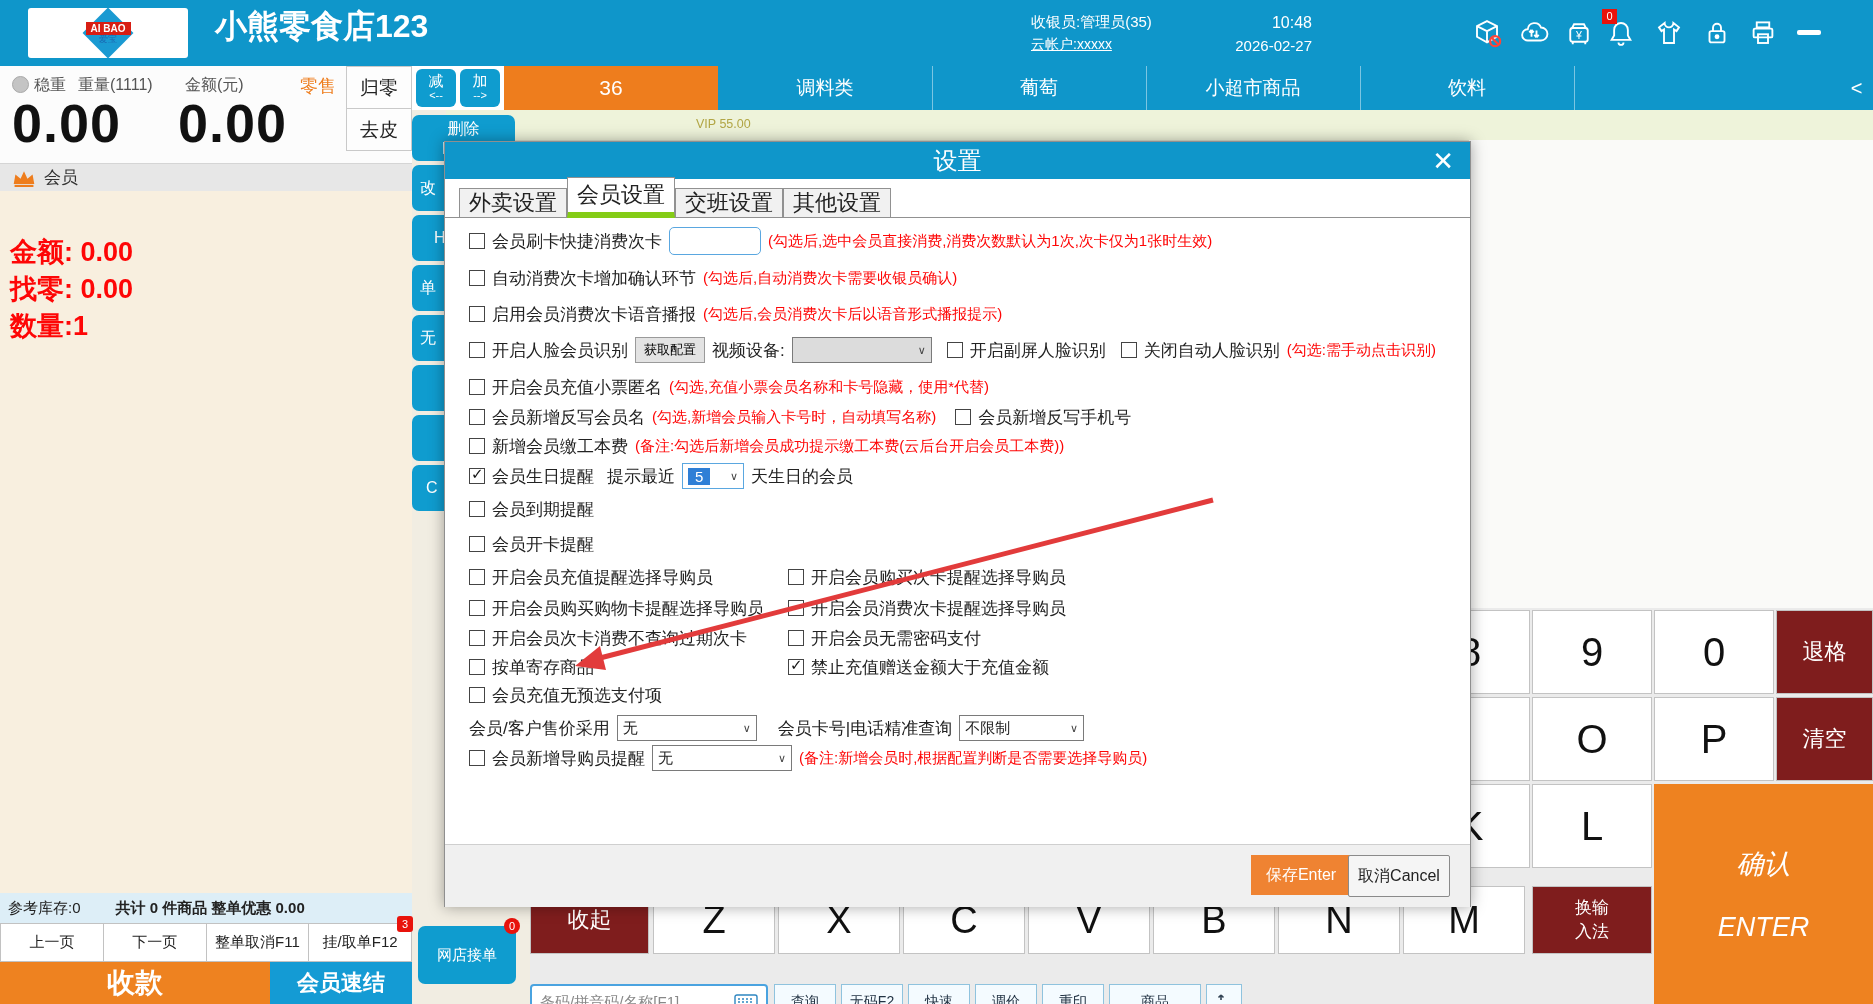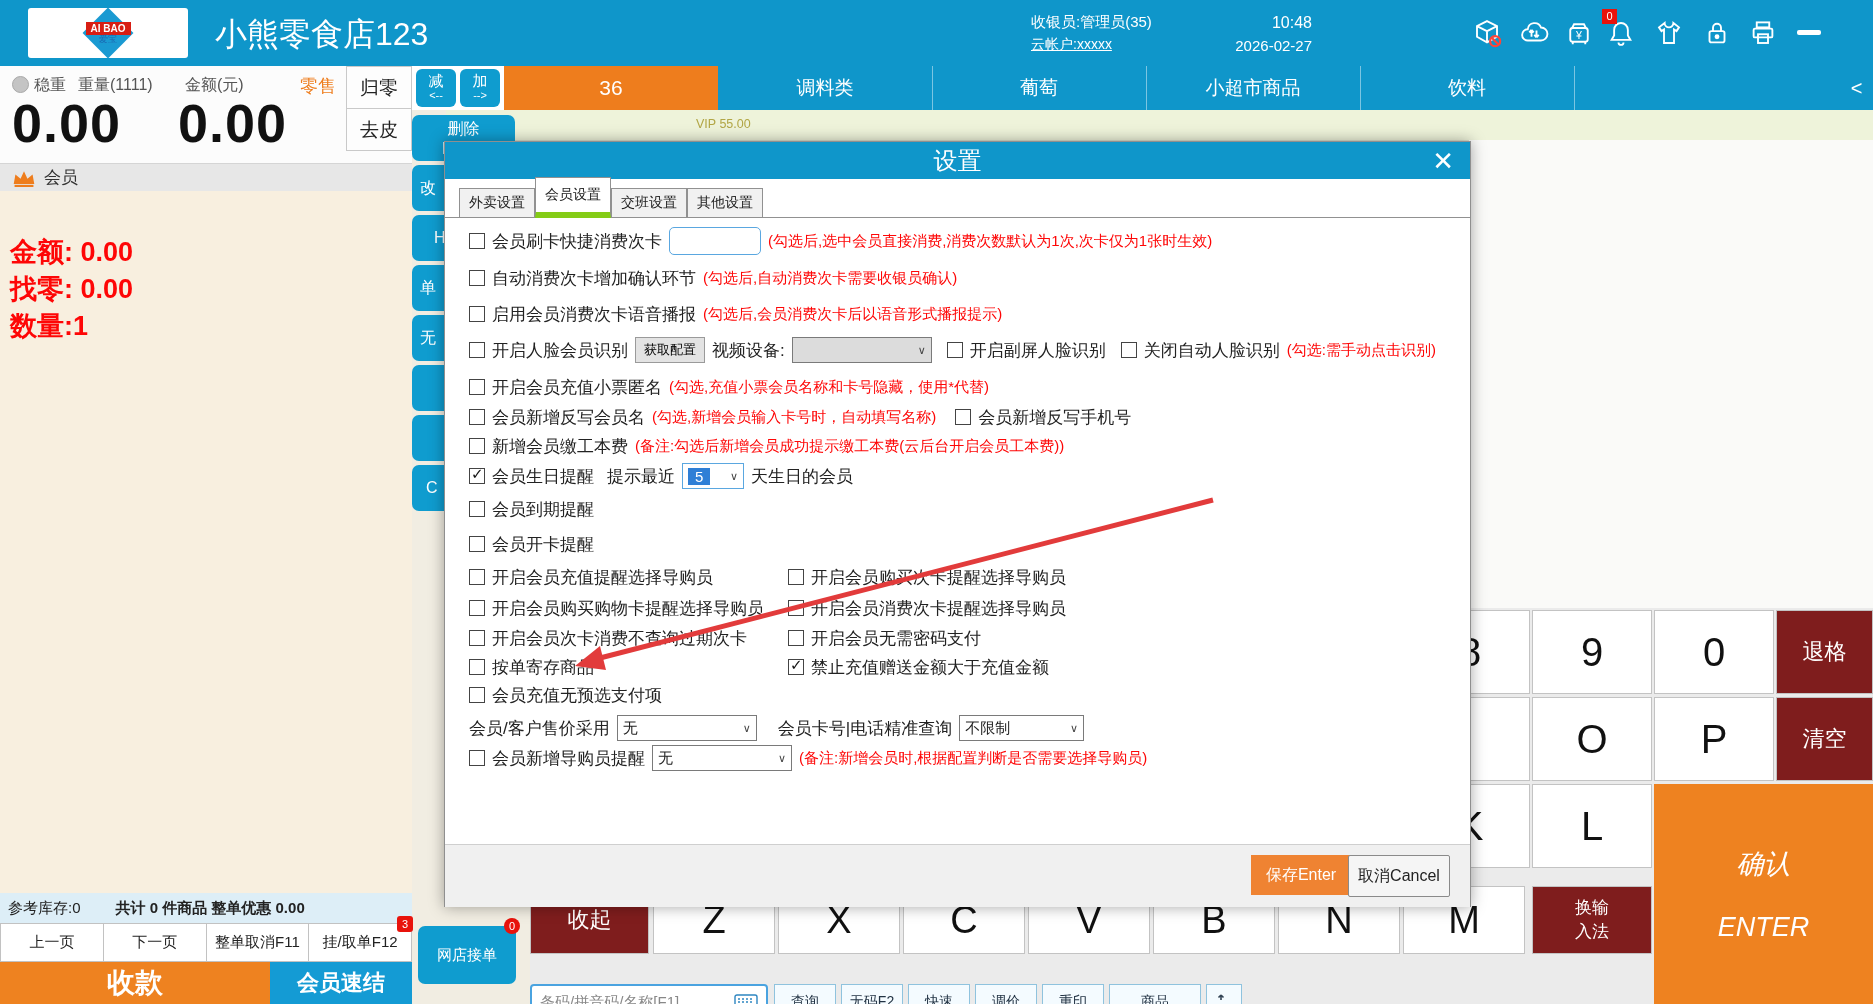--- a/index.html
+++ b/index.html
@@ -6,21 +6,21 @@
   #app{position:relative;width:1873px;height:1004px;background:#f1ede2;overflow:hidden;
        font-family:"Liberation Sans","DejaVu Sans",sans-serif;color:#222;}
   .ab{position:absolute;}
   .flex{display:flex;align-items:center;}
   
   .topbar{left:0;top:0;width:1873px;height:66px;background:#0f96ca;}
   .logo{left:28px;top:8px;width:160px;height:50px;background:#fff;border-radius:3px;display:flex;align-items:center;justify-content:center;}
   .diamond{width:36px;height:36px;background:#1a9ad2;transform:rotate(45deg);position:absolute;}
   .logobadge{position:relative;background:#d81e14;color:#fff;font-size:10px;font-weight:bold;padding:1px 5px;line-height:11px;text-align:center;}
   .logosub{position:relative;color:#1a66b0;font-size:9px;text-align:center;line-height:9px;}
-  .store-title{left:215px;top:13px;font-size:32px;font-weight:normal;color:#fff;}
+  .store-title{left:215px;top:5px;font-size:32px;font-weight:bold;color:#fff;}
   .cashier{left:1031px;top:10px;color:#fff;font-size:15px;line-height:23px;}
   .cashier .u{text-decoration:underline;font-size:14px;}
   .clock{left:1222px;top:11px;color:#fff;font-size:16px;text-align:right;width:90px;line-height:23px;}
   .clock .d{font-size:15px;}
   .tbicon{top:18px;width:30px;height:30px;}
   .minbar{left:1797px;top:30px;width:24px;height:5px;background:#fff;border-radius:2px;}
   .bellbadge{position:absolute;left:-4px;top:-9px;background:#e8130c;color:#fff;font-size:11px;min-width:15px;height:15px;line-height:15px;text-align:center;}
   
   .scalebox{left:0;top:66px;width:412px;height:97px;background:#fcfcfc;border-bottom:1px solid #d5d5d5;}
   .dot{left:12px;top:10px;width:15px;height:15px;border-radius:50%;background:#c4c4c4;border:1px solid #a9a9a9;}
@@ -61,21 +61,21 @@
   .netbtn{left:418px;top:926px;width:98px;height:58px;background:#0f9ccf;border-radius:7px;color:#fff;font-size:15px;display:flex;align-items:center;justify-content:center;cursor:pointer;}
   
   .bcinput{left:530px;top:984px;width:238px;height:36px;background:#fff;border:2px solid #4aa3e0;border-radius:4px;display:flex;align-items:center;justify-content:space-between;padding:0 8px;box-sizing:border-box;}
   .bcph{color:#888;font-size:15px;}
   .bcbtn{position:absolute;top:984px;height:36px;background:#f4fbff;border:1px solid #8fc3de;font-size:14px;color:#234;display:flex;align-items:center;justify-content:center;cursor:pointer;box-sizing:border-box;}
   
   .dialog{left:444px;top:141px;width:1025px;height:764px;background:#fff;border:1px solid #8f8f8f;box-shadow:0 0 14px rgba(0,0,0,.35);z-index:40;}
   .dtitle{position:absolute;left:0;top:0;width:100%;height:37px;background:#0f96ca;color:#fff;display:flex;align-items:center;justify-content:center;font-size:24px;}
   .dclose{position:absolute;right:16px;top:4px;color:#fff;font-size:26px;font-weight:bold;cursor:pointer;}
   .dtabs{position:absolute;left:0;top:42px;width:100%;height:34px;border-bottom:1px solid #919191;padding-left:14px;box-sizing:border-box;display:flex;align-items:flex-end;}
-  .dtab{height:28px;padding:0 9px;font-size:14px;background:#f1f1f1;border:1px solid #919191;border-bottom:none;display:flex;align-items:center;cursor:pointer;}
+  .dtab{height:28px;padding:0 9px;font-size:22px;background:#f1f1f1;border:1px solid #919191;border-bottom:none;display:flex;align-items:center;cursor:pointer;}
   .dtab.active{height:34px;background:#fff;margin-bottom:-1px;border-bottom:6px solid #84cc16;}
   .drow{position:absolute;left:24px;height:30px;display:flex;align-items:center;gap:7px;font-size:17px;white-space:nowrap;}
   .cbx{width:16px;height:16px;border:1px solid #444;background:#fff;flex:0 0 auto;position:relative;cursor:pointer;box-sizing:border-box;}
   .cbx.checked::after{content:"✓";position:absolute;left:1px;top:-4px;font-size:15px;font-weight:bold;color:#111;}
   .hint{color:#fe0606;font-size:15px;}
   .col1{width:312px;display:flex;align-items:center;gap:7px;flex:0 0 auto;}
   .txtin{width:92px;height:28px;border:1px solid #5aa7e0;border-radius:5px;background:#fff;box-sizing:border-box;}
   .sel{height:26px;border:1px solid #7a7a7a;background:#fff;display:flex;align-items:center;justify-content:space-between;padding:0 5px;font-size:15px;box-sizing:border-box;cursor:pointer;}
   .sel.gray{background:#dcdcdc;}
   .sel .arr{color:#444;font-size:11px;}

